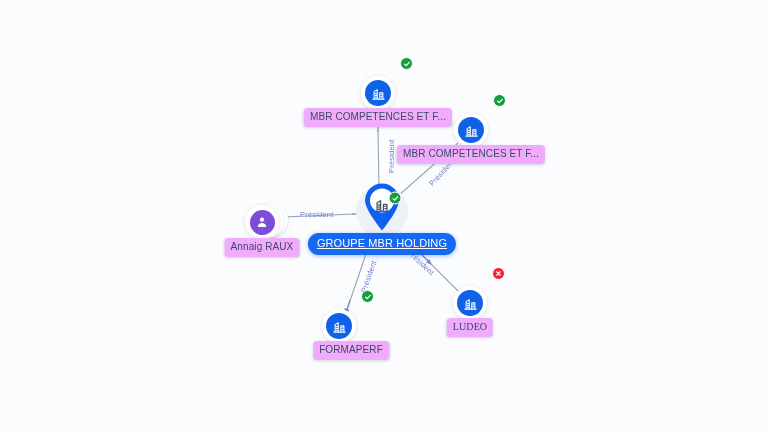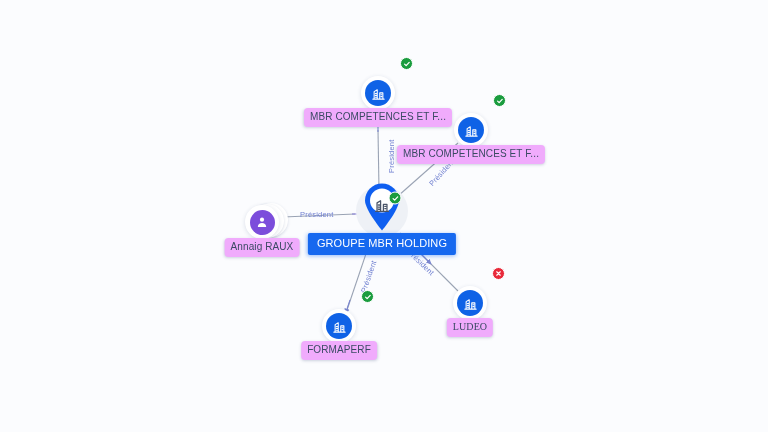--- a/index.html
+++ b/index.html
@@ -143,24 +143,25 @@
     padding: 4px 6px 5px;
     border-radius: 4px;
     background: #f0abfc;
     color: #3a4a63;
     box-shadow: 0 1px 3px rgba(40,60,110,.22);
     letter-spacing: .1px;
   }
   .node-label.selected {
     background: #1668ef;
     color: #ffffff;
-    border-radius: 2px;
+    border-radius: 11px;
     padding: 5px 9px 6px;
     font-size: 11px;
     box-shadow: 0 1px 4px rgba(22,104,239,.45);
+    text-decoration: underline;
   }
 
   
   .edge-label {
     position: absolute;
     font-size: 7.5px;
     color: #6f7fd0;
     white-space: nowrap;
     letter-spacing: .2px;
     transform-origin: 50% 50%;
@@ -307,16 +308,16 @@
         <svg width="15" height="15" viewBox="0 0 24 24">
           <path d="M3 21h18M5 21V9l5-3v15M14 21V11h5v10M7 12h1.5M7 15h1.5M7 18h1.5M16 14h1.2M16 17h1.2" fill="none" stroke="#ffffff" stroke-width="1.7" stroke-linecap="round" stroke-linejoin="round"></path>
         </svg>
       </div>
       <div class="badge ok">
         <svg width="8" height="8" viewBox="0 0 12 12">
           <path d="M2.4 6.2 L4.7 8.4 L9.3 3.6" fill="none" stroke="#ffffff" stroke-width="1.9" stroke-linecap="round" stroke-linejoin="round"></path>
         </svg>
       </div>
     </div>
-    <div class="node-label" style="top:15px;">FORMAPERF</div>
+    <div class="node-label" style="top:15px;margin-left:12px;">FORMAPERF</div>
   </div>
 
 </div>
 
 </body></html>

